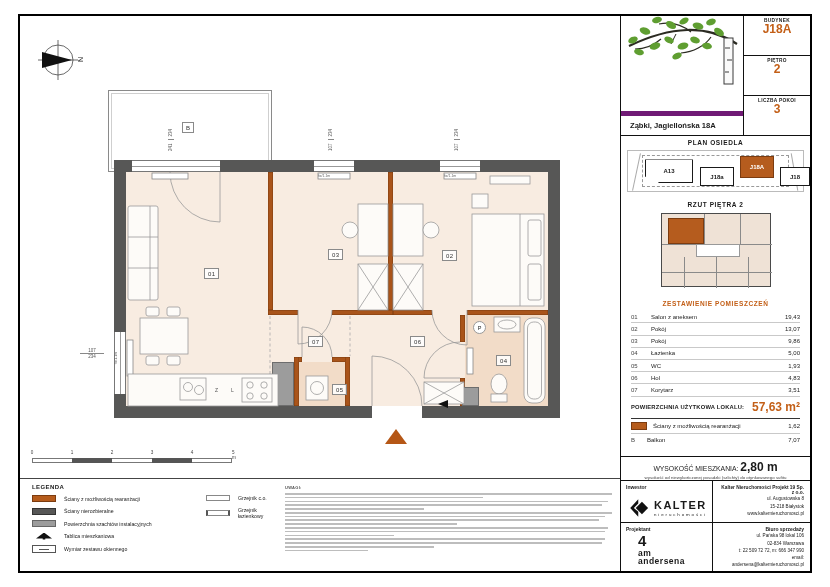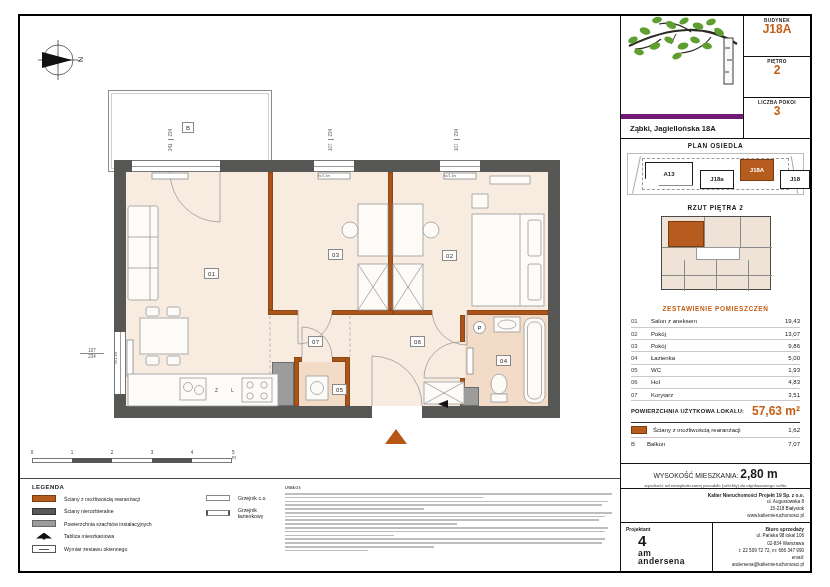--- a/index.html
+++ b/index.html
@@ -507,20 +507,33 @@
       </div>
     </div>
 
     <div id="heightbox">
       <div class="h1"><span>WYSOKOŚĆ MIESZKANIA:</span> <b>2,80 m</b></div>
       <div class="h2">wysokość od niewykończonej posadzki (szlichty) do otynkowanego sufitu</div>
     </div>
 
     <div id="footer">
       <div class="f-row">
+        <div class="f-cell-l">
+          <div class="f-lbl">Inwestor</div>
+          <div id="kalter">
+            <svg width="22" height="22" viewBox="0 0 30 30">
+              <path d="M14 3 L3 15 L14 27 L14 20 L8 15 L14 9 Z" fill="#111"></path>
+              <rect x="13" y="9" width="12" height="12" transform="rotate(45 19 15)" fill="#111"></rect>
+            </svg>
+            <div id="kalter-txt">
+              <b>KALTER</b>
+              <span>nieruchomości</span>
+            </div>
+          </div>
+        </div>
         <div class="f-cell-r">
           <div class="f-company">Kalter Nieruchomości Projekt 19 Sp. z o.o.</div>
           <div class="f-line">ul. Augustowska 8</div>
           <div class="f-line">15-218 Białystok</div>
           <div class="f-line">www.kalternieruchomosci.pl</div>
         </div>
       </div>
       <div class="f-row">
         <div class="f-cell-l">
           <div class="f-lbl">Projektant</div>

